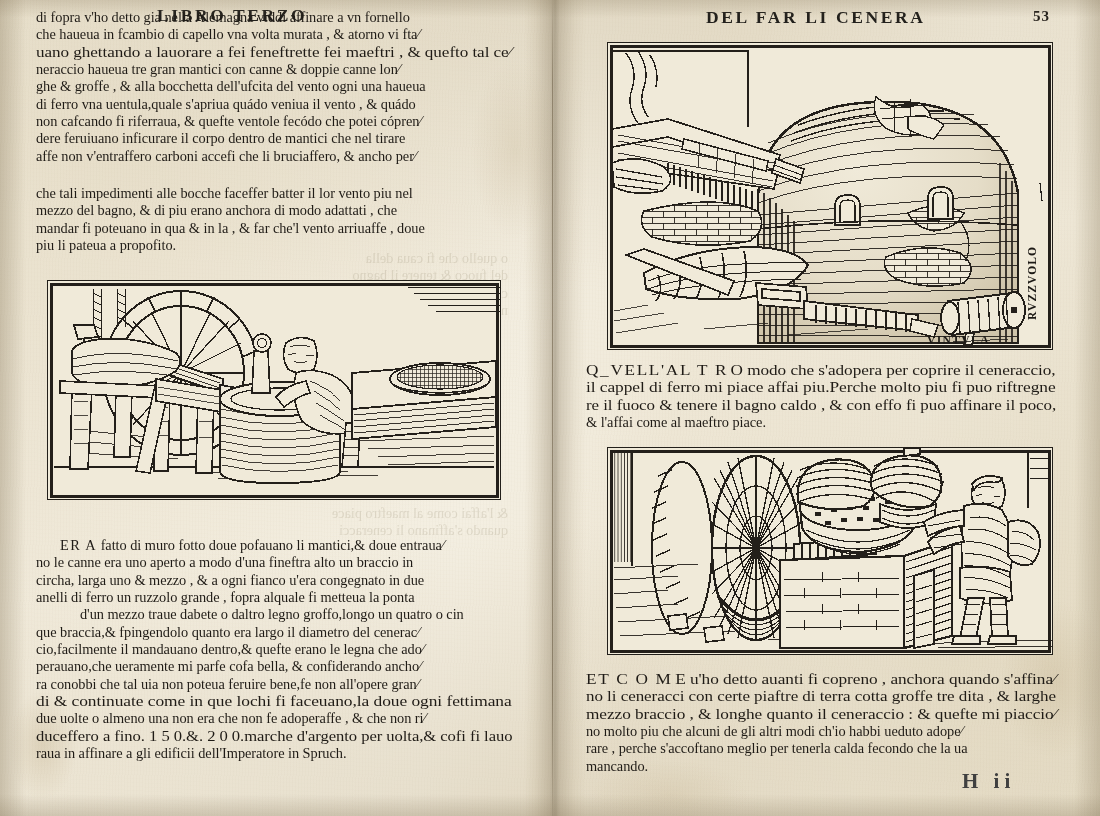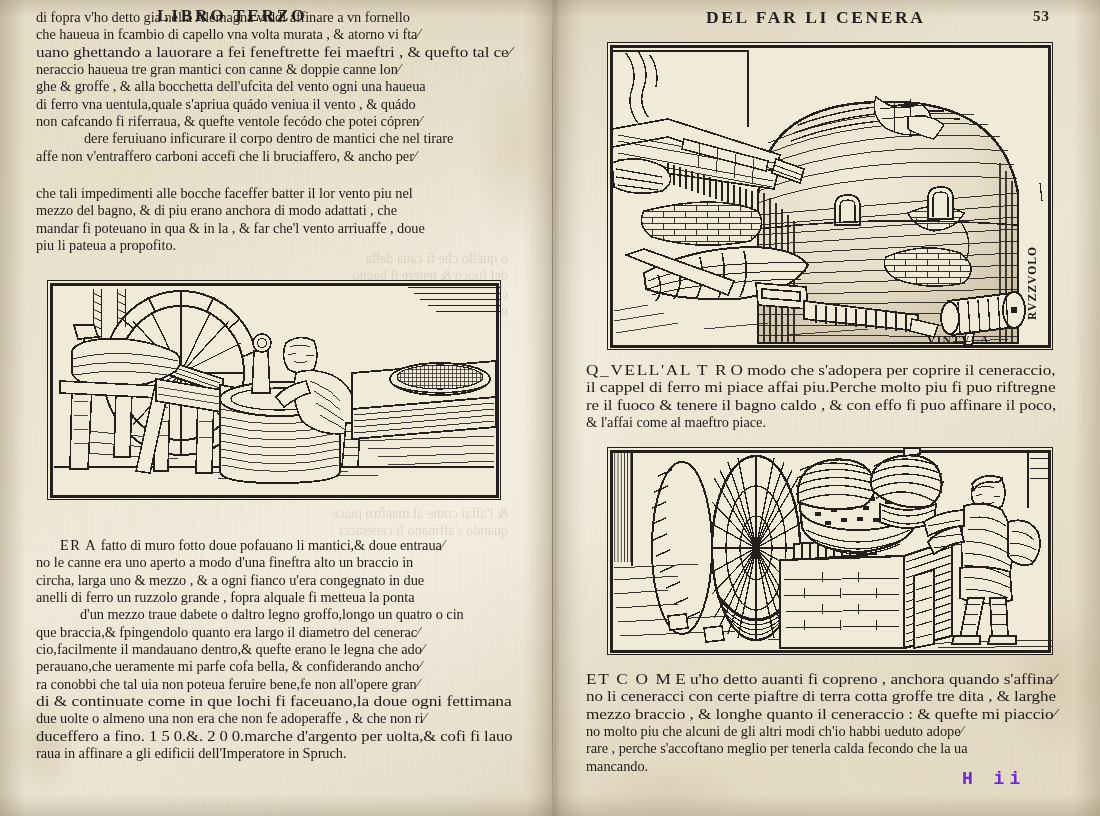--- a/index.html
+++ b/index.html
@@ -94,25 +94,24 @@
     left: 1033px; top: 8px;
     font-size: 15px;
     font-weight: 700;
     letter-spacing: 1px;
     color: #231f1a;
   }
 
   .signature {
     position: absolute;
     left: 962px; top: 769px;
-    font-size: 18px;
+    font-size: 21px;
     letter-spacing: 5px;
-    color: #6d28d9;
+    color: #404040;
     font-weight: 600;
-    font-family: Liberation Mono, monospace;
   }
 
   
   .textblock {
     position: absolute;
     color: #1f1b16;
     font-size: 14.35px;
     line-height: 17.35px;
     text-align: justify;
     text-justify: inter-word;
@@ -195,21 +194,21 @@
 quando s'affinano li ceneracci</div>
 
     <div class="textblock" id="left-text-top">
         <span class="line" style="display: block; white-space: nowrap;">di fopra v'ho detto gia nella Alemagna viddi affinare a vn fornello</span>
         <span class="line" style="display: block; white-space: nowrap;">che haueua in fcambio di capello vna volta murata , &amp; atorno vi fta⁄</span>
         <span class="line" style="display: block; white-space: nowrap; transform-origin: left center; transform: scaleX(1.193);">uano ghettando a lauorare a fei feneftrette fei maeftri , &amp; quefto tal ce⁄</span>
         <span class="line" style="display: block; white-space: nowrap;">neraccio haueua tre gran mantici con canne &amp; doppie canne lon⁄</span>
         <span class="line" style="display: block; white-space: nowrap;">ghe &amp; groffe , &amp; alla bocchetta dell'ufcita del vento ogni una haueua</span>
         <span class="line" style="display: block; white-space: nowrap;">di ferro vna uentula,quale s'apriua quádo veniua il vento , &amp; quádo</span>
         <span class="line" style="display: block; white-space: nowrap;">non cafcando fi riferraua, &amp; quefte ventole fecódo che potei cópren⁄</span>
-        <span class="line" style="display: block; white-space: nowrap; margin-left: 48px;">dere feruiuano inficurare il corpo dentro de mantici che nel tirare</span>
+        <span class="line" style="display: block; white-space: nowrap;">dere feruiuano inficurare il corpo dentro de mantici che nel tirare</span>
         <span class="line" style="display: block; white-space: nowrap;">affe non v'entraffero carboni accefi che li bruciaffero, &amp; ancho per⁄</span>
         <span class="line" style="display: block; white-space: nowrap; margin-top: 20px;">che tali impedimenti alle bocche faceffer batter il lor vento piu nel</span>
         <span class="line" style="display: block; white-space: nowrap;">mezzo del bagno, &amp; di piu erano anchora di modo adattati , che</span>
         <span class="line" style="display: block; white-space: nowrap;">mandar fi poteuano in qua &amp; in la , &amp; far che'l vento arriuaffe , doue</span>
         <span class="line" style="display: block; white-space: nowrap;">piu li pateua a propofito.</span>
       </div>
 
     <div class="woodcut" id="woodcut-mill">
       <svg viewBox="0 0 452 218" preserveAspectRatio="none" shape-rendering="crispEdges">
         <defs>

